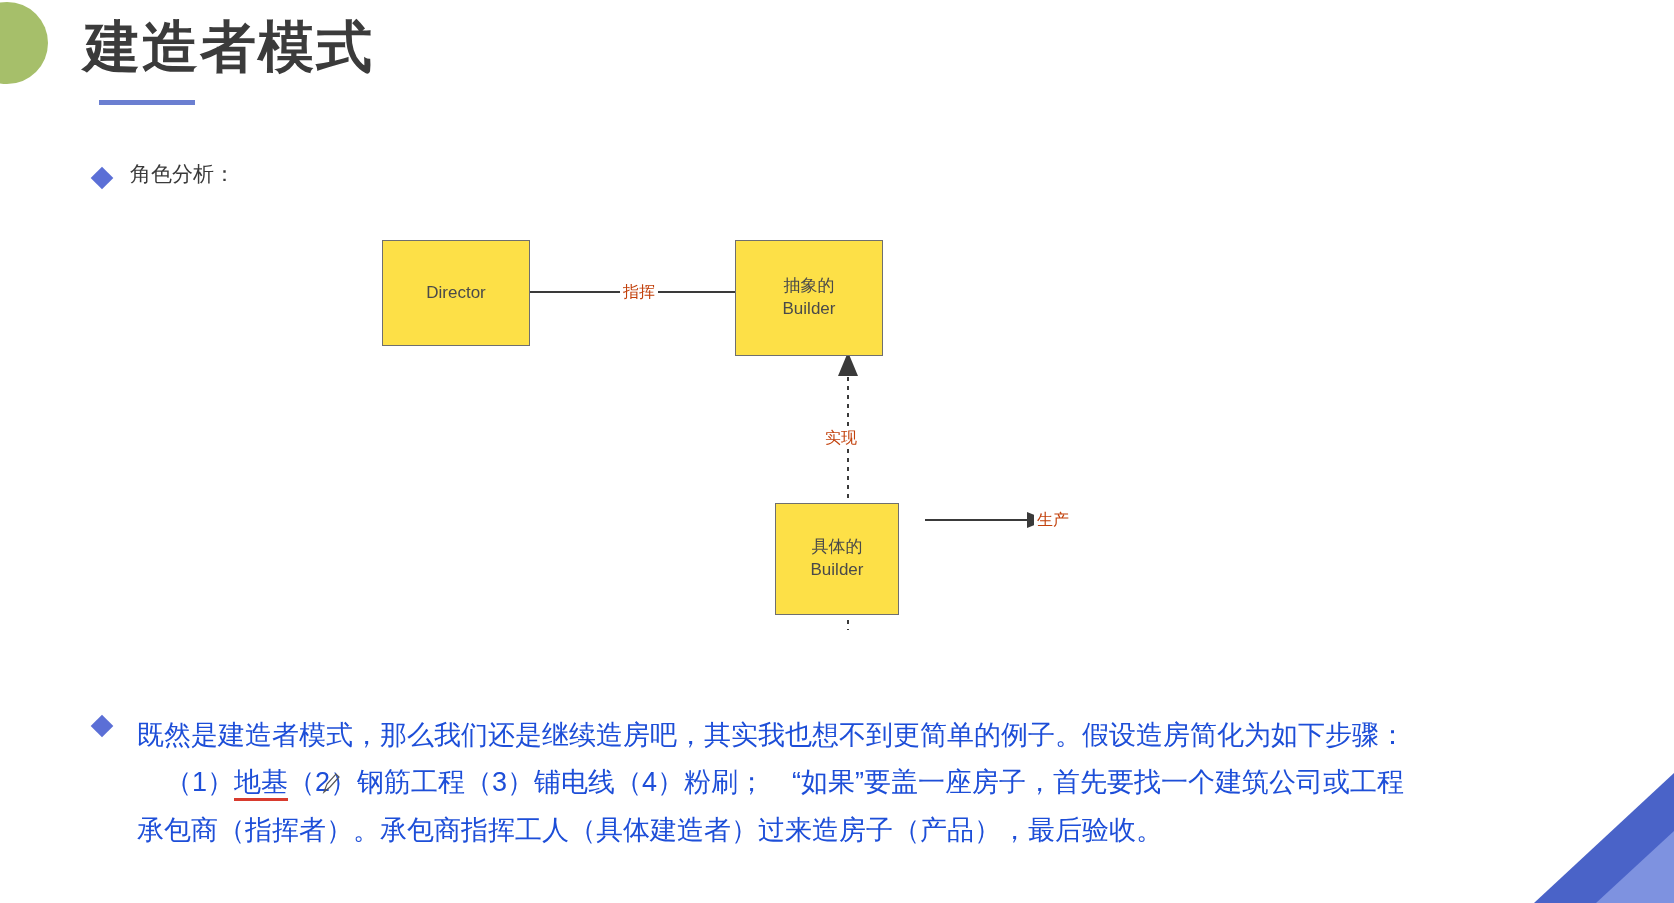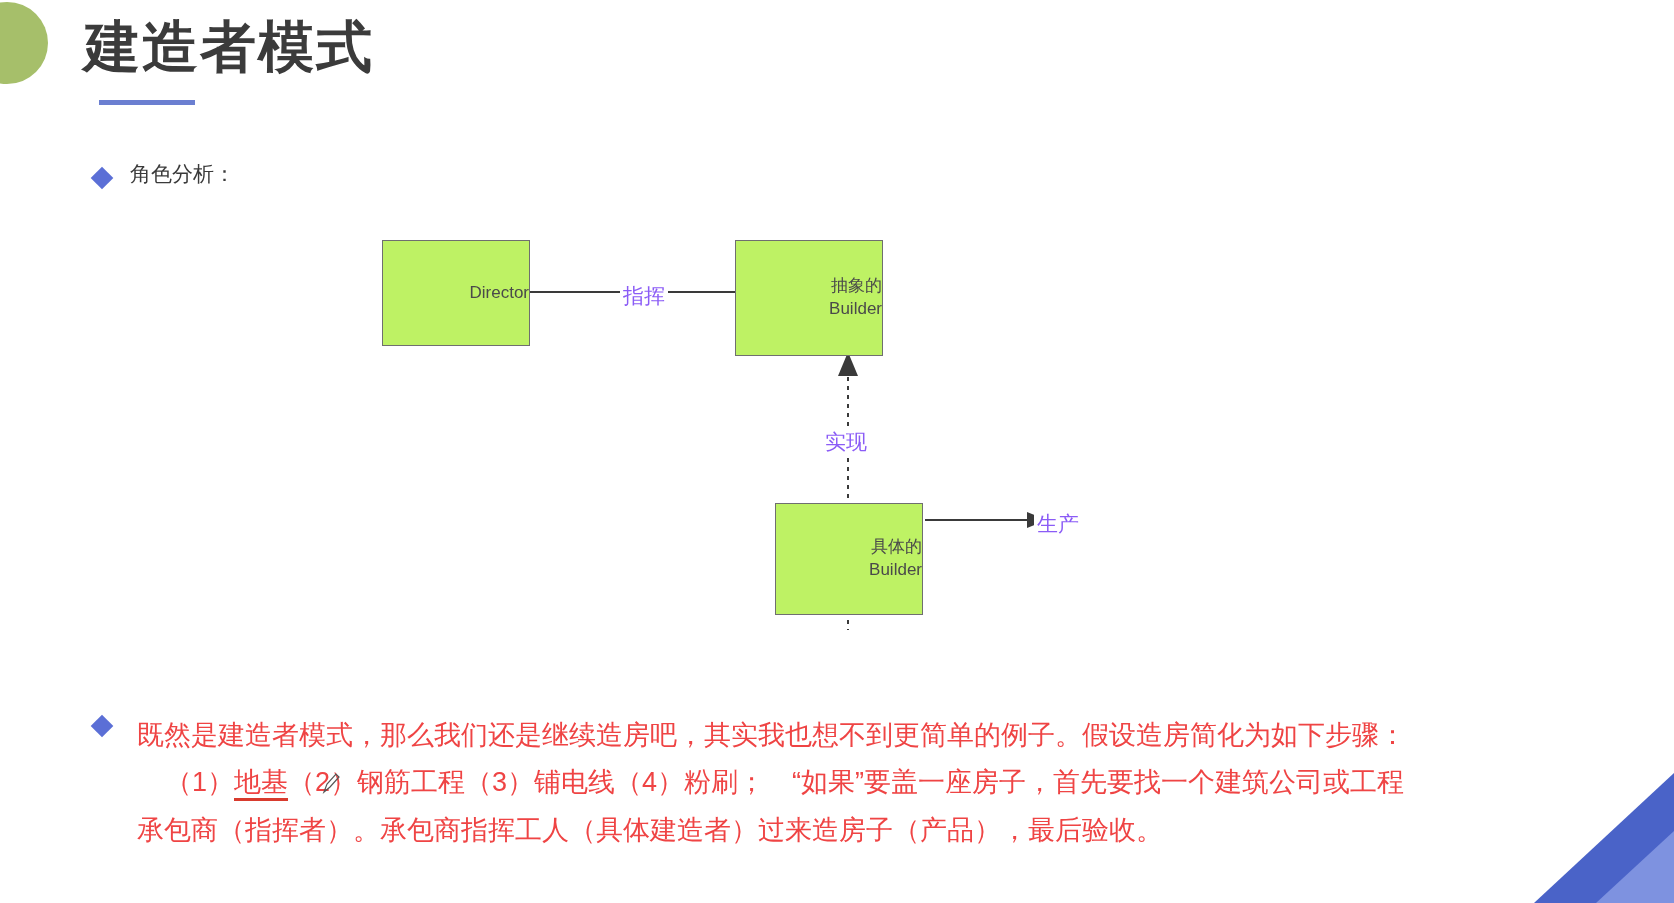--- a/index.html
+++ b/index.html
@@ -64,49 +64,49 @@
   #diagram {
     position: absolute;
     left: 0;
     top: 210px;
     width: 1674px;
     height: 420px;
   }
   .node {
     position: absolute;
     border: 1px solid #6f6f6f;
-    background: #bef264;
+    background: #fde047;
     box-sizing: border-box;
     display: flex;
     flex-direction: column;
-    align-items: flex-end;
+    align-items: center;
     justify-content: center;
     color: #4a4a4a;
     font-size: 17px;
     line-height: 1.35;
   }
   .node span { display: block; white-space: nowrap; }
   .edge-label {
     position: absolute;
-    font-size: 21px;
-    color: #8b5cf6;
+    font-size: 16px;
+    color: #c2410c;
     background: #ffffff;
     padding: 0 3px;
     white-space: nowrap;
   }
 
   
   .para {
     position: absolute;
     left: 137px;
     top: 712px;
     width: 1500px;
     font-size: 27px;
     line-height: 1.75;
-    color: #ef4444;
+    color: #1d4ed8;
   }
   .para p { margin: 0; }
   .para .indent { text-indent: 28px; }
   .redline {
     border-bottom: 3px solid #d83b2e;
     padding-bottom: 1px;
     margin-top: 40px;
   }
 
   
@@ -169,21 +169,21 @@
 
   <div class="node" style="left:382px; top:30px; width:148px; height:106px;">
     <span>Director</span>
   </div>
 
   <div class="node" style="left:735px; top:30px; width:148px; height:116px;">
     <span>抽象的</span>
     <span>Builder</span>
   </div>
 
-  <div class="node" style="left:775px; top:293px; width:148px; height:112px;">
+  <div class="node" style="left:775px; top:293px; width:124px; height:112px;">
     <span>具体的</span>
     <span>Builder</span>
   </div>
 
 
   <div class="edge-label" style="left:620px; top:72px;">指挥</div>
   <div class="edge-label" style="left:822px; top:190px;margin-top:28px;">实现</div>
   <div class="edge-label" style="left:992px; top:300px;margin-left:42px;">生产</div>
 </div>
 

